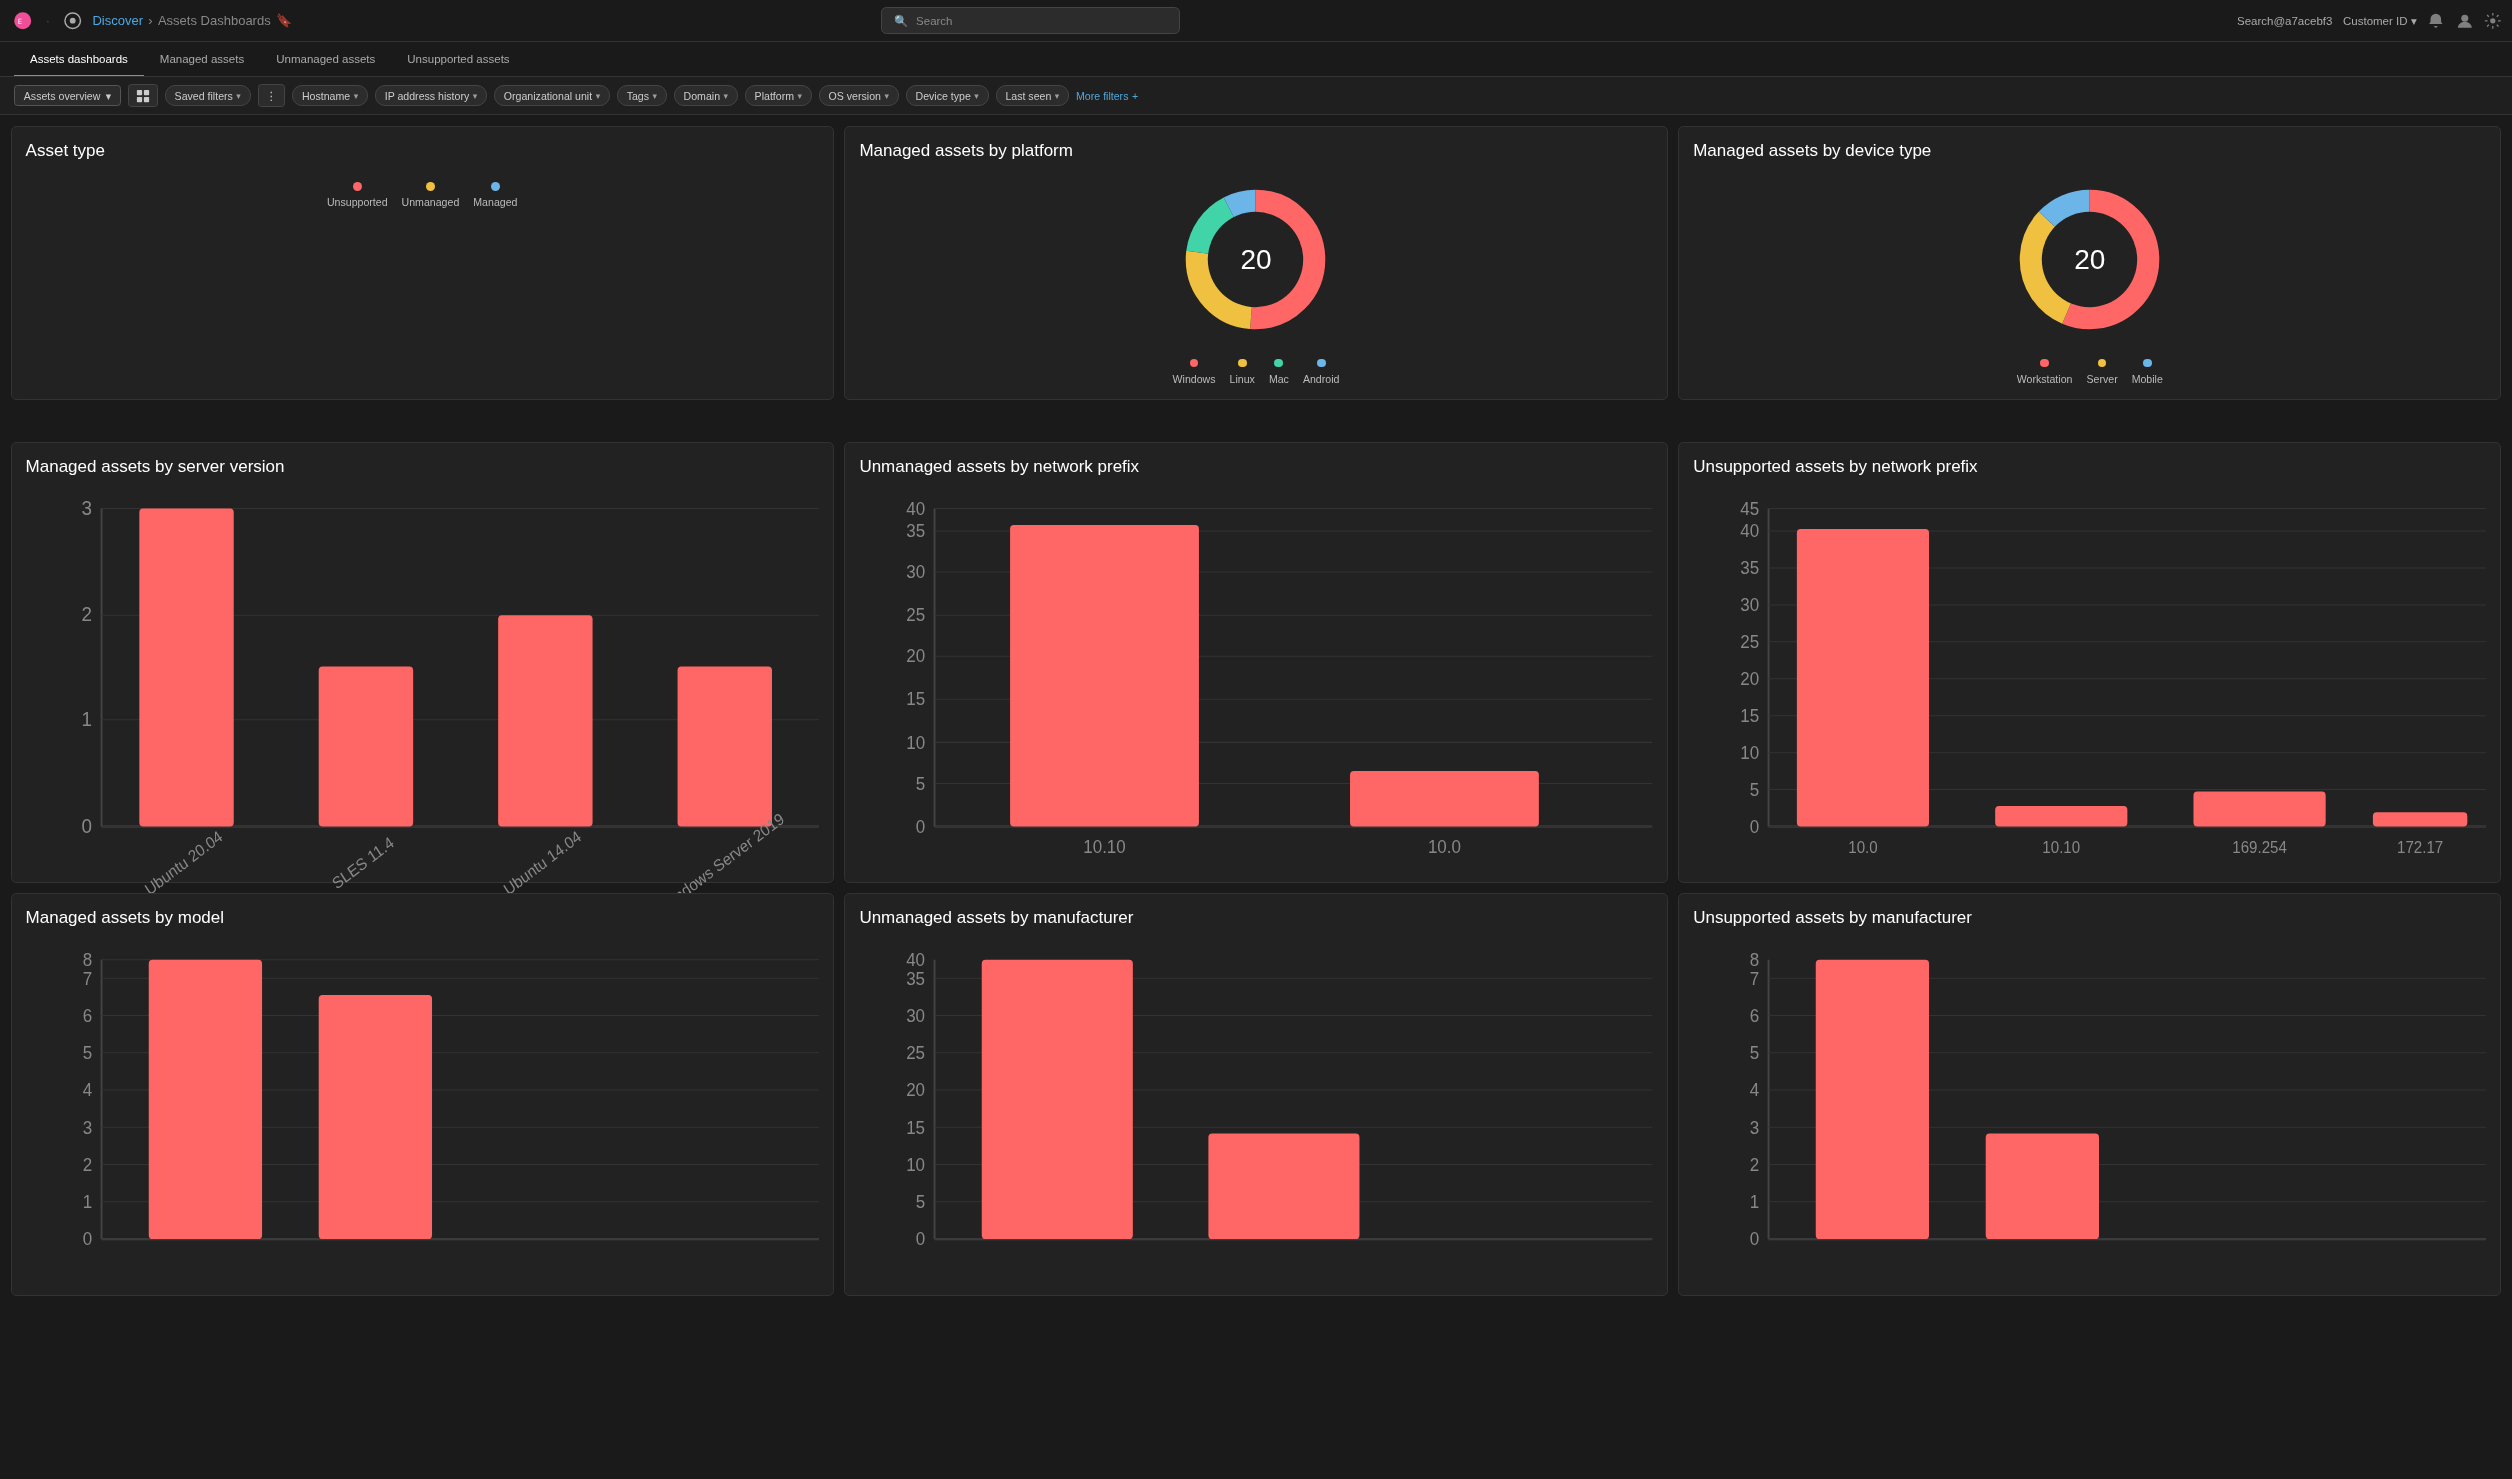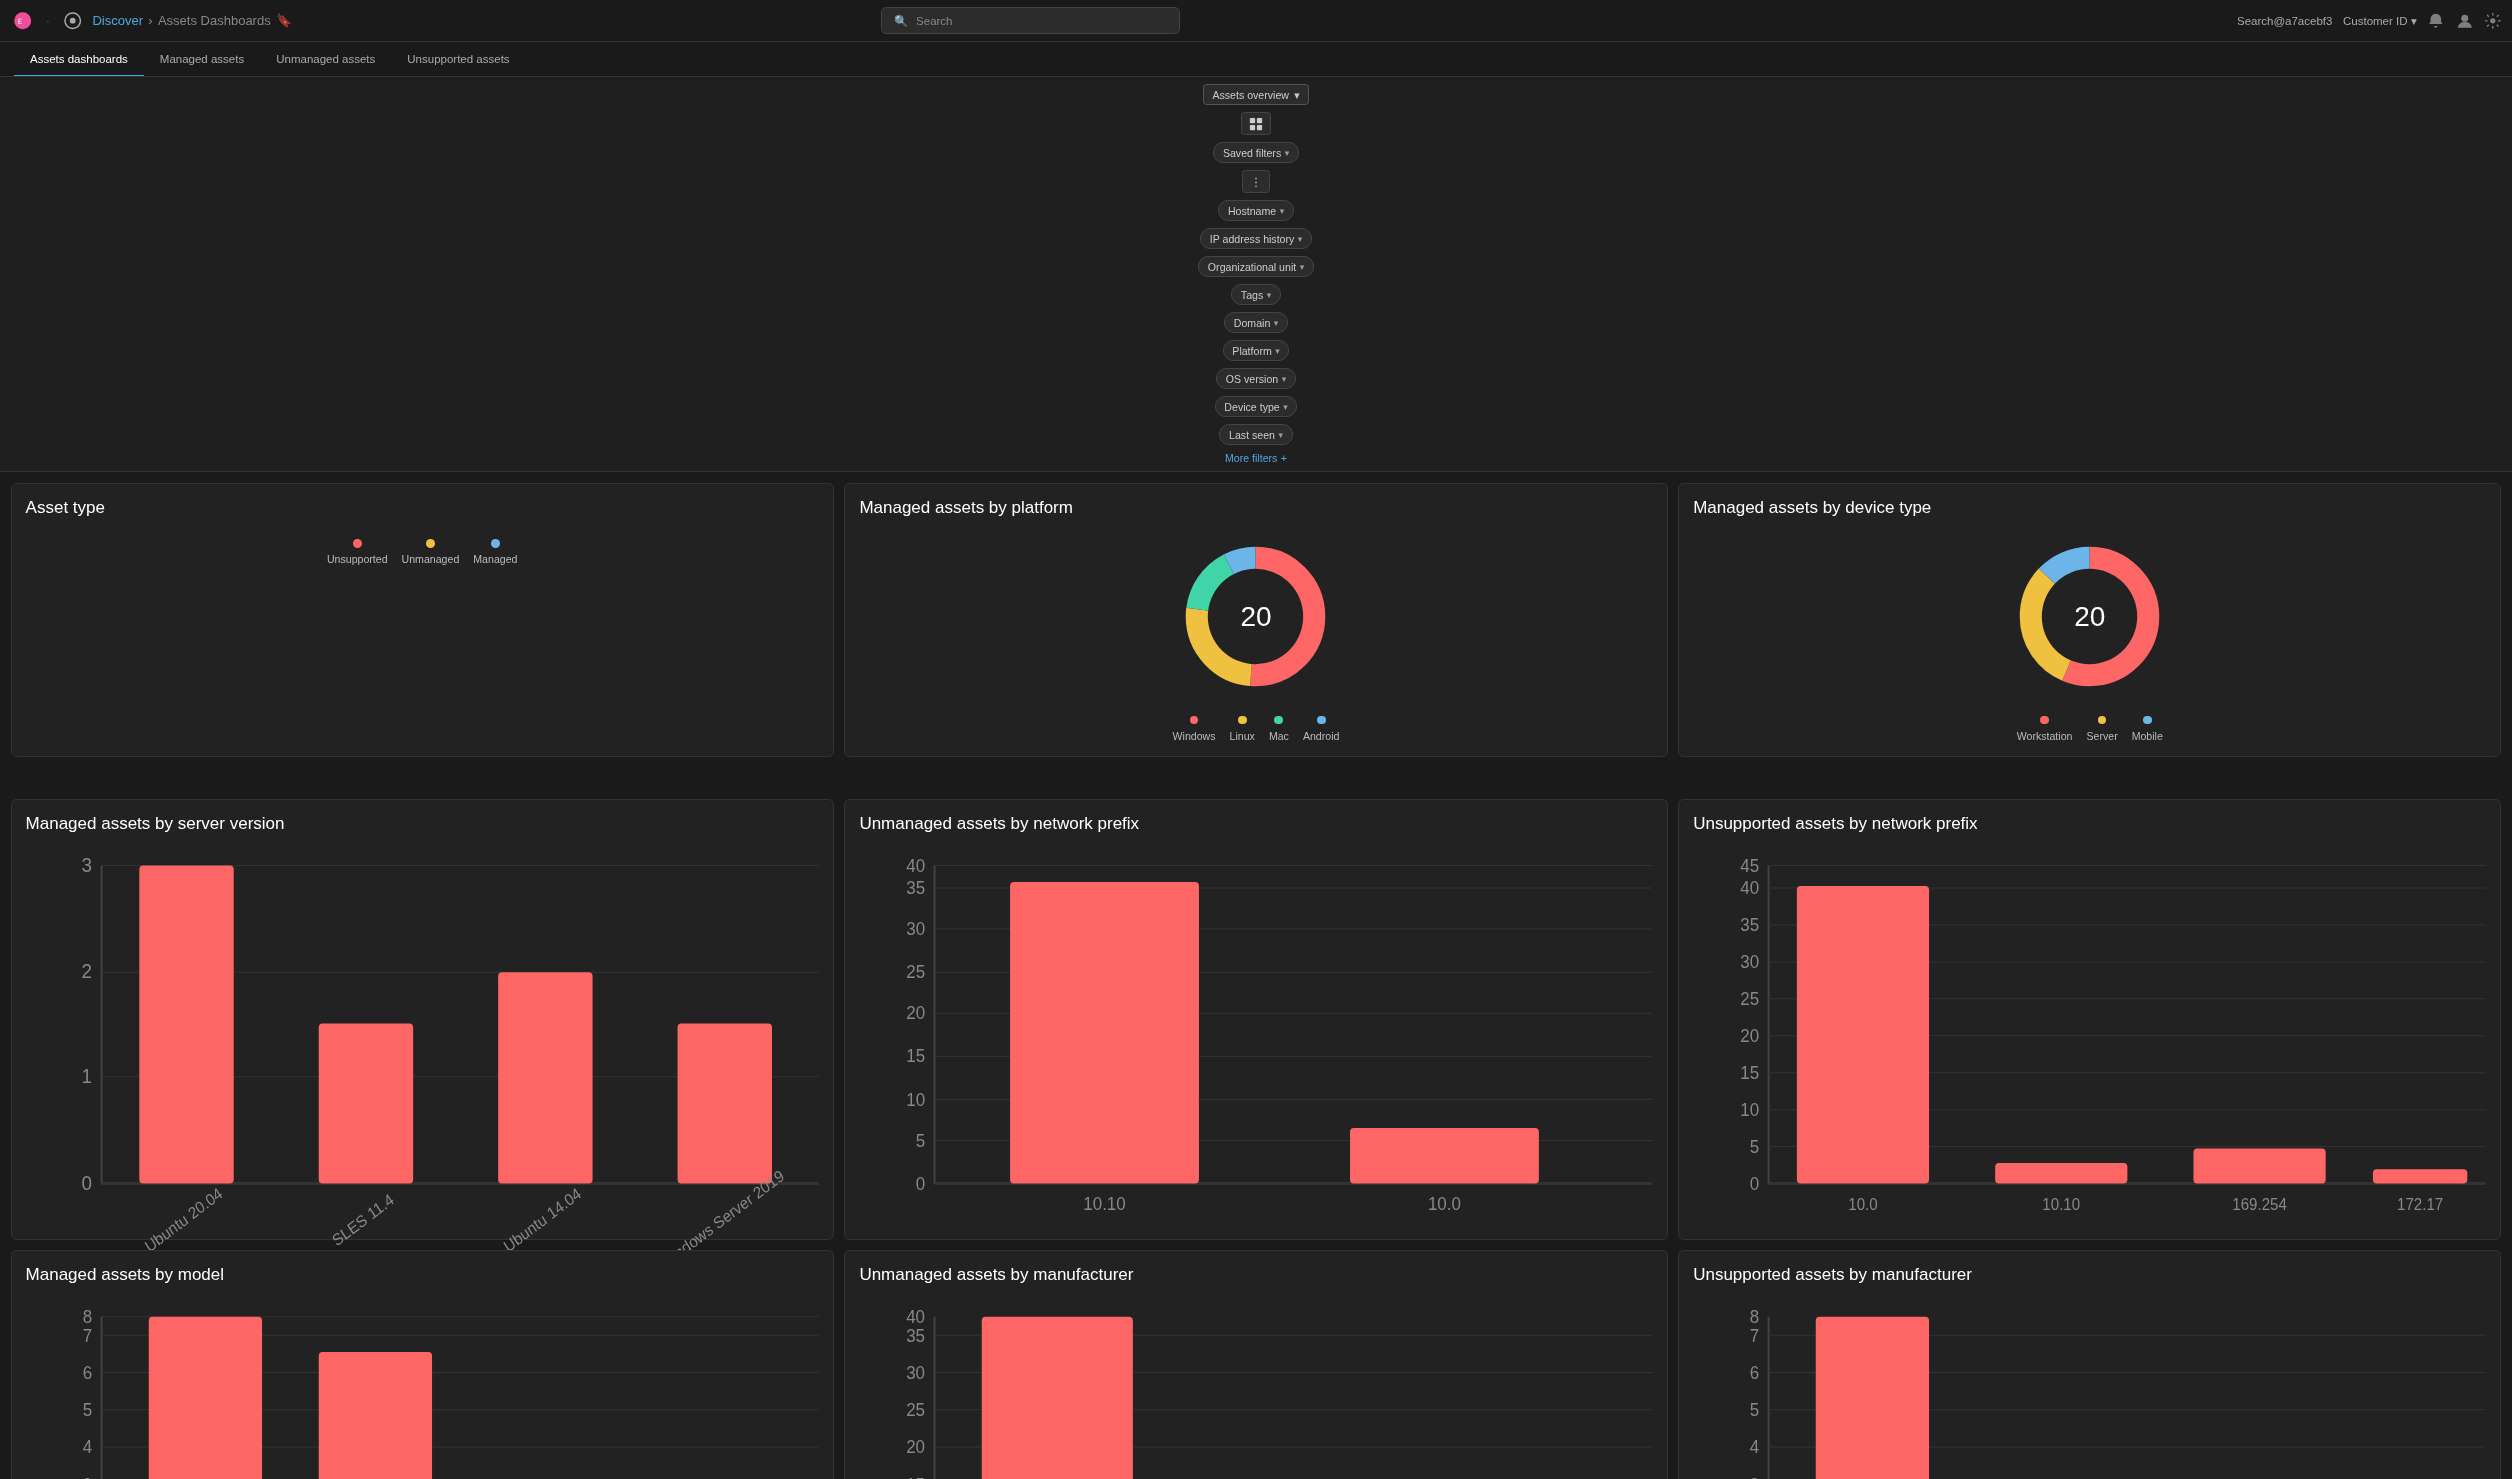--- a/index.html
+++ b/index.html
@@ -90,21 +90,20 @@
 
     
     .filter-bar {
       background: #1f1f1f;
       display: flex;
       align-items: center;
       padding: 7px 14px;
       gap: 7px;
       border-bottom: 0.9px solid #333;
       flex-wrap: wrap;
-      flex-direction: column;
     }
     .filter-btn {
       background: #2c2c2c;
       border: 0.9px solid #444;
       border-radius: 10px;
       color: #ccc;
       padding: 3.5px 8.8px;
       font-size: 10.6px;
       cursor: pointer;
       display: flex;

